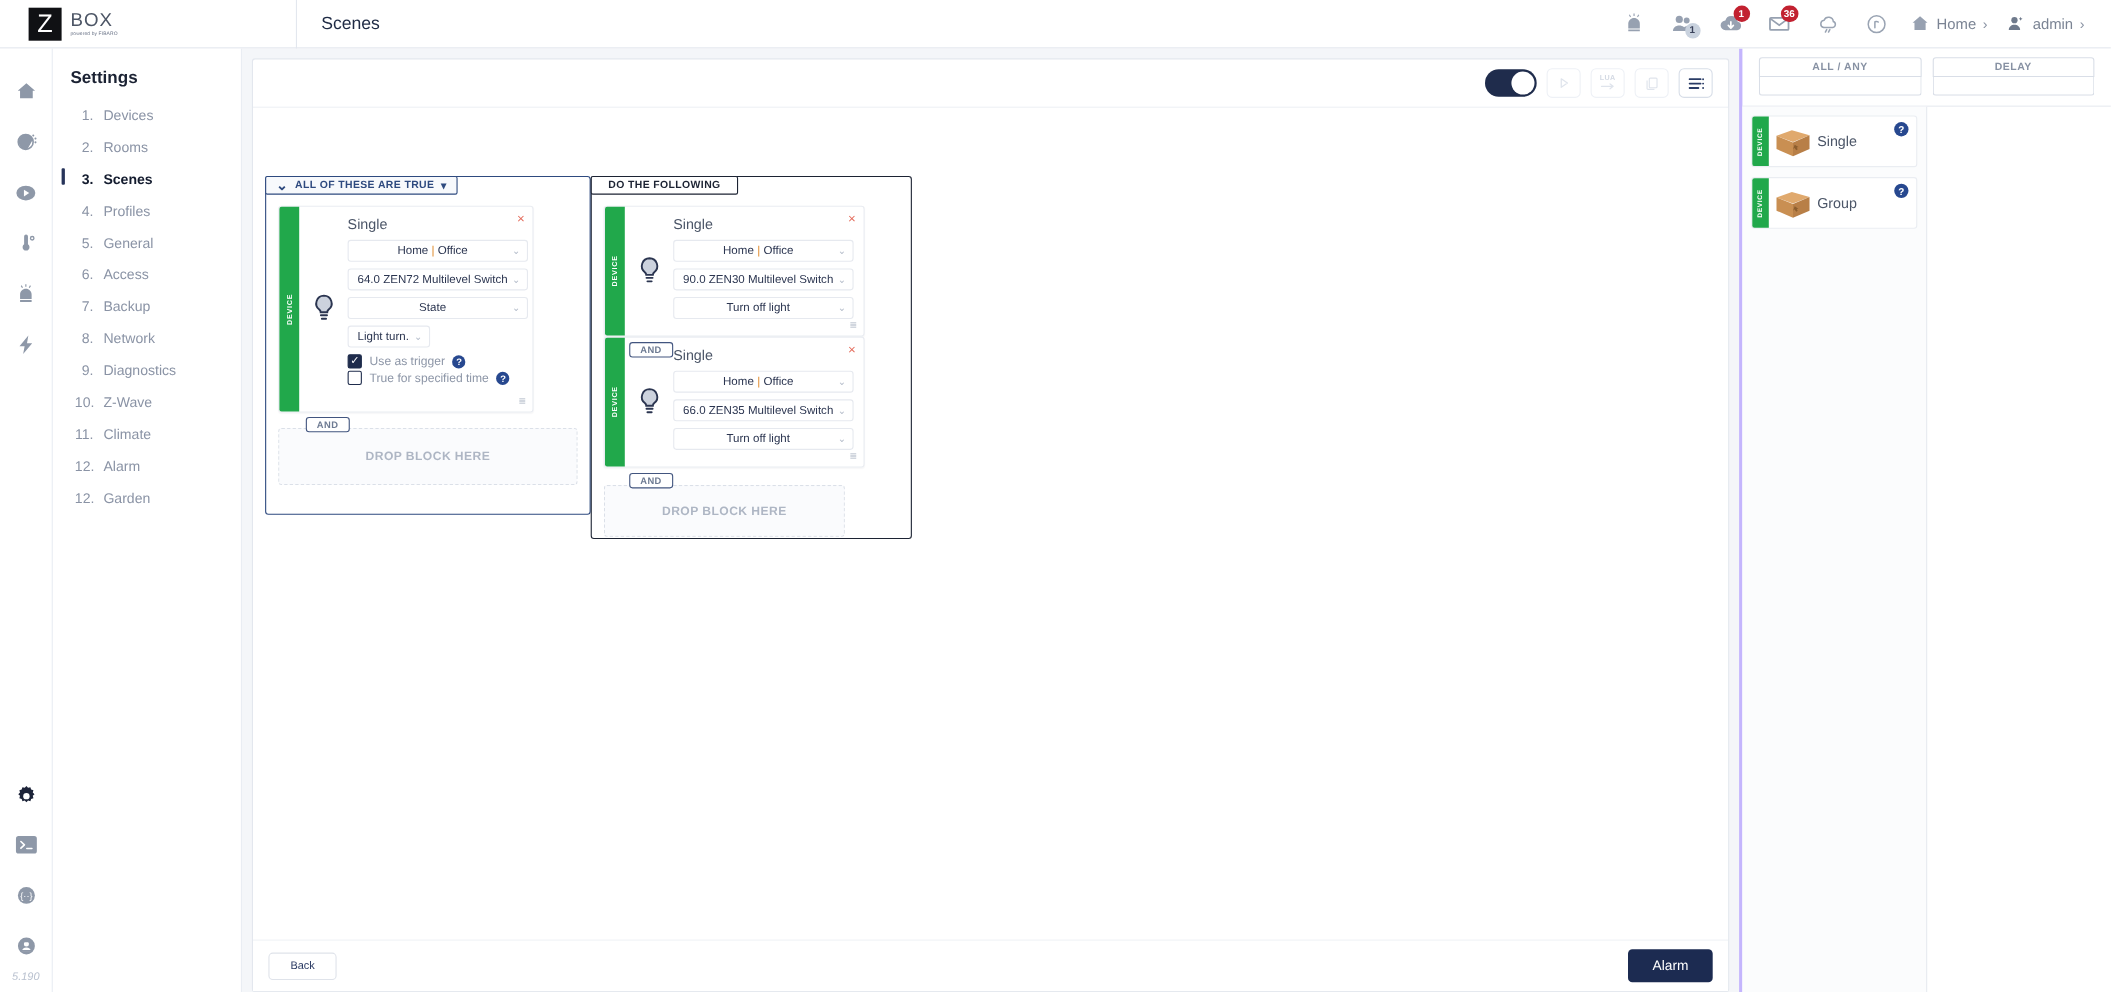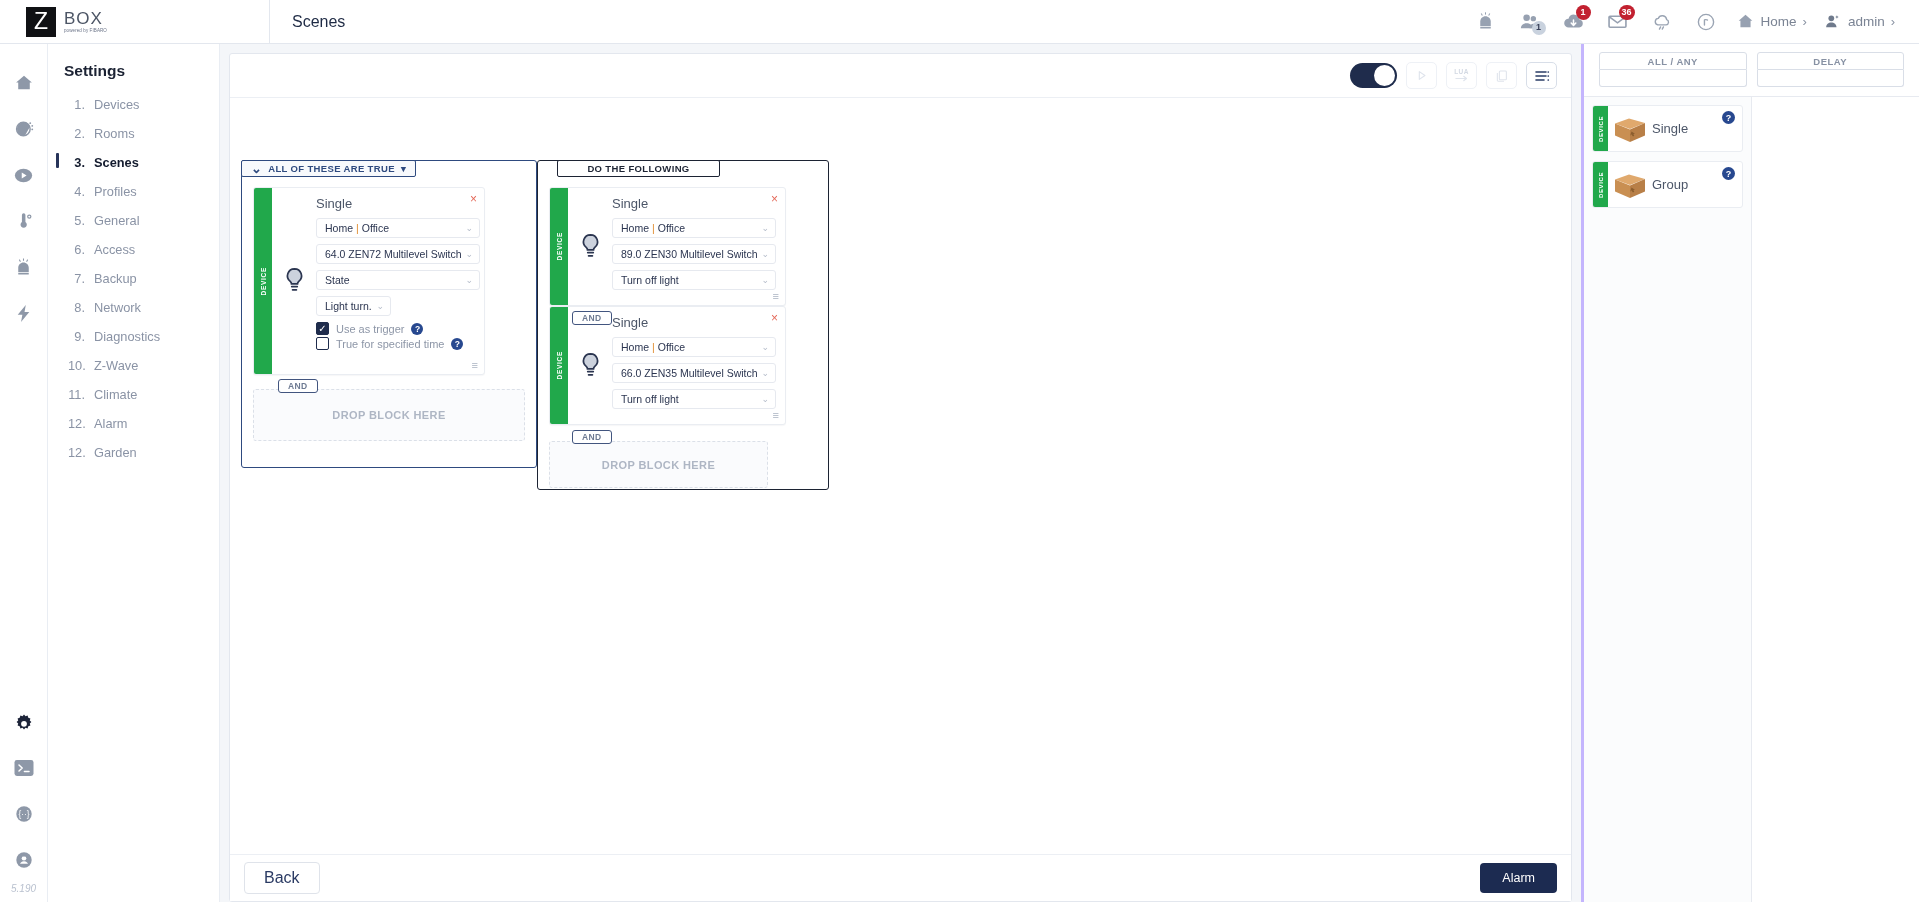--- a/index.html
+++ b/index.html
@@ -157,21 +157,21 @@
     font-size: 6.5px; font-weight: bold; color: #fff; letter-spacing: .7px;
   }
   .dev-bulb { width: 44px; flex: 0 0 44px; display: flex; align-items: center; justify-content: center; }
   .dev-body { flex: 1 1 auto; padding: 8px 10px 6px 0; }
   .dev-title { font-size: 13px; color: #4c5668; margin-bottom: 7px; }
   .sel {
     height: 20px; border: 1px solid #e6e9ef; border-radius: 3px; background: #fff;
     display: flex; align-items: center; padding: 0 6px 0 8px;
     font-size: 10.5px; color: #2b3550; margin-bottom: 6px; cursor: pointer;
   }
-  .sel .val { flex: 1 1 auto; white-space: nowrap; overflow: hidden; }
+  .sel .val { flex: 1 1 auto; white-space: nowrap; overflow: hidden; text-align: center; }
   .sel .caret { color: #b4bcca; font-size: 9px; margin-left: 4px; }
   .sel.narrow { width: 75px; }
   .pipe { color: #e08b2e; padding: 0 3px; }
   .card-x {
     position: absolute; top: 5px; right: 7px; color: #e46a5a; font-size: 12px;
     cursor: pointer; line-height: 1;
   }
   .card-grip {
     position: absolute; bottom: 3px; right: 6px; color: #aab3c2; font-size: 11px;
     cursor: grab; line-height: 1;
@@ -203,21 +203,21 @@
     background: #fafbfd;
   }
 
   
   .editor-footer {
     height: 47px; flex: 0 0 47px; display: flex; align-items: center;
     padding: 0 14px; border-top: 1px solid #eceff4; background: #fff;
   }
   .btn-back {
     border: 1px solid #dfe3ea; background: #fff; border-radius: 4px;
-    padding: 6px 19px; font-size: 16px; color: #2a3a63; cursor: pointer;
+    padding: 6px 19px; font-size: 10px; color: #2a3a63; cursor: pointer;
     font-family: "Liberation Sans", sans-serif;
   }
   .btn-save {
     margin-left: auto; background: #1c2b51; border: none; border-radius: 4px;
     padding: 8px 22px; font-size: 12.5px; color: #fff; cursor: pointer;
     font-family: "Liberation Sans", sans-serif;
   }
 
   
   .right-panel {
@@ -567,40 +567,40 @@
               <span class="card-x">×</span>
               <span class="card-grip">≡</span>
             </div>
 
             <div class="and-pill" style="left:36px; top:218px;">AND</div>
 
             <div class="drop-zone" style="left:11px; top:228px; width:272px; height:52px;">DROP BLOCK HERE</div>
           </div>
 
           <div class="blockbox act-box" style="left:307px; top:62px; width:292px; height:330px;">
-            <div class="bb-tab" style="left:-1px; width:163px;margin-left:20px;">DO THE FOLLOWING</div>
+            <div class="bb-tab" style="left:-1px; width:134px;">DO THE FOLLOWING</div>
 
             <div class="dev-card" style="position:absolute; left:11px; top:26px; width:237px; height:119px;">
               <div class="dev-stripe">
                 <span>DEVICE</span>
               </div>
               <div class="dev-bulb">
                 <svg width="27" height="30" viewBox="0 0 24 28" fill="none" stroke="#2b3550" stroke-width="1.6">
                   <path d="M12 2.6a6.6 6.6 0 0 1 4 11.8c-.8.7-1.2 1.4-1.2 2.3H9.2c0-.9-.4-1.6-1.2-2.3A6.6 6.6 0 0 1 12 2.6z" fill="#ccd2dd"></path>
                   <path d="M9.4 19.2h5.2M10.2 22.2h3.6" stroke-linecap="round"></path>
                 </svg>
               </div>
               <div class="dev-body">
                 <div class="dev-title">Single</div>
                 <div class="sel">
                   <span class="val"><span>Home</span><span class="pipe">|</span><span>Office</span></span>
                   <span class="caret">⌄</span>
                 </div>
                 <div class="sel">
-                  <span class="val">89.0 ZEN30 Multilevel Switch</span>
+                  <span class="val">90.0 ZEN30 Multilevel Switch</span>
                   <span class="caret">⌄</span>
                 </div>
                 <div class="sel">
                   <span class="val">Turn off light</span>
                   <span class="caret">⌄</span>
                 </div>
               </div>
               <span class="card-x">×</span>
               <span class="card-grip">≡</span>
             </div>

